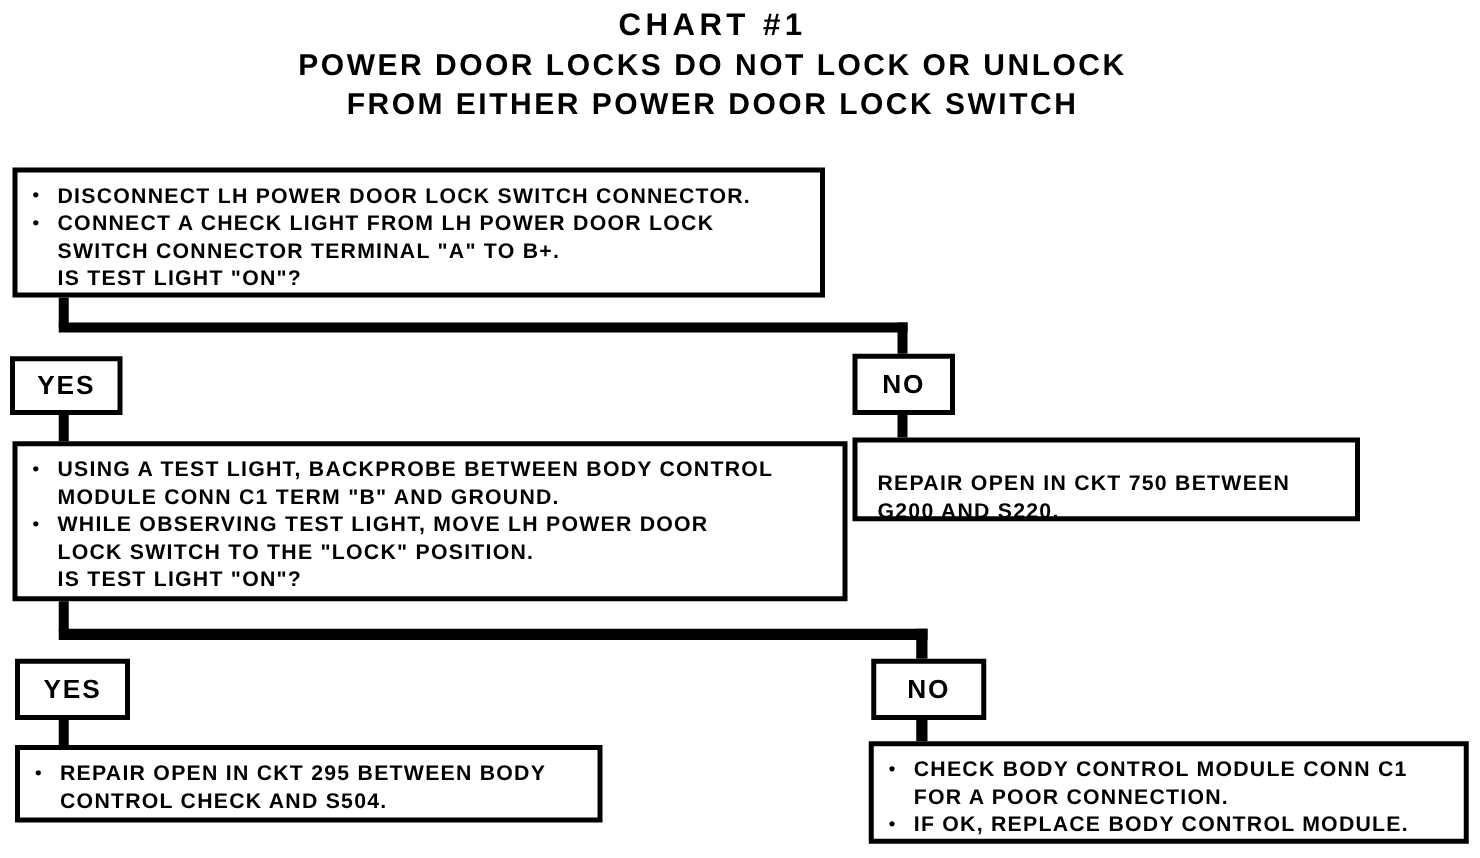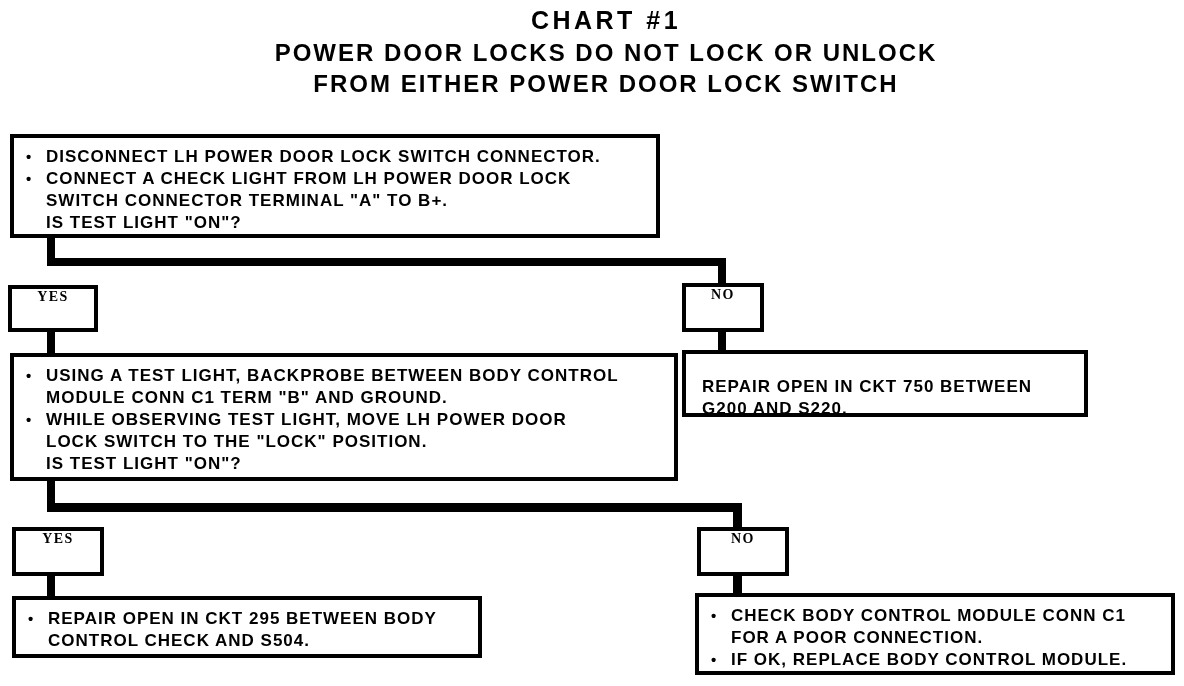--- a/index.html
+++ b/index.html
@@ -6,21 +6,21 @@
   .page {
     position: relative;
     width: 1184px;
     height: 686px;
     background: #ffffff;
     color: #000000;
     font-family: "Liberation Sans", sans-serif;
     font-weight: 700;
     overflow: hidden;
   }
-  .title { position: absolute; left: 0; top: 6px; width: 1140px; text-align: center; padding-left: 36px; }
+  .title { position: absolute; left: 0; top: 6px; width: 1140px; text-align: center; }
   .title .t1 { font-size: 25px; letter-spacing: 3.5px; line-height: 28px; }
   .title .t2 { font-size: 24px; letter-spacing: 2px; line-height: 25px; margin-top: 6px; }
 
   .box {
     position: absolute;
     box-sizing: border-box;
     border: 4px solid #000000;
     background: #ffffff;
   }
   .content { padding: 8px 2px 4px 10px; }
@@ -32,24 +32,24 @@
     letter-spacing: 1px;
     line-height: 22px;
     padding-left: 22px;
   }
   .bullet { position: absolute; left: 2px; top: 0; font-size: 15px; }
   .plain .content { padding-left: 16px; }
   .plain .line { padding-left: 0; }
 
   .label-box {
     display: flex;
+    align-items: center;
     justify-content: center;
-    font-size: 14px;
+    font-size: 21px;
     letter-spacing: 1.5px;
-    font-family: Liberation Serif, serif;
   }
   .conn { position: absolute; background: #000000; }
 </style>
 </head>
 <body>
 
 <div class="page">
 
   <div class="title">
     <div class="t1">CHART #1</div>

